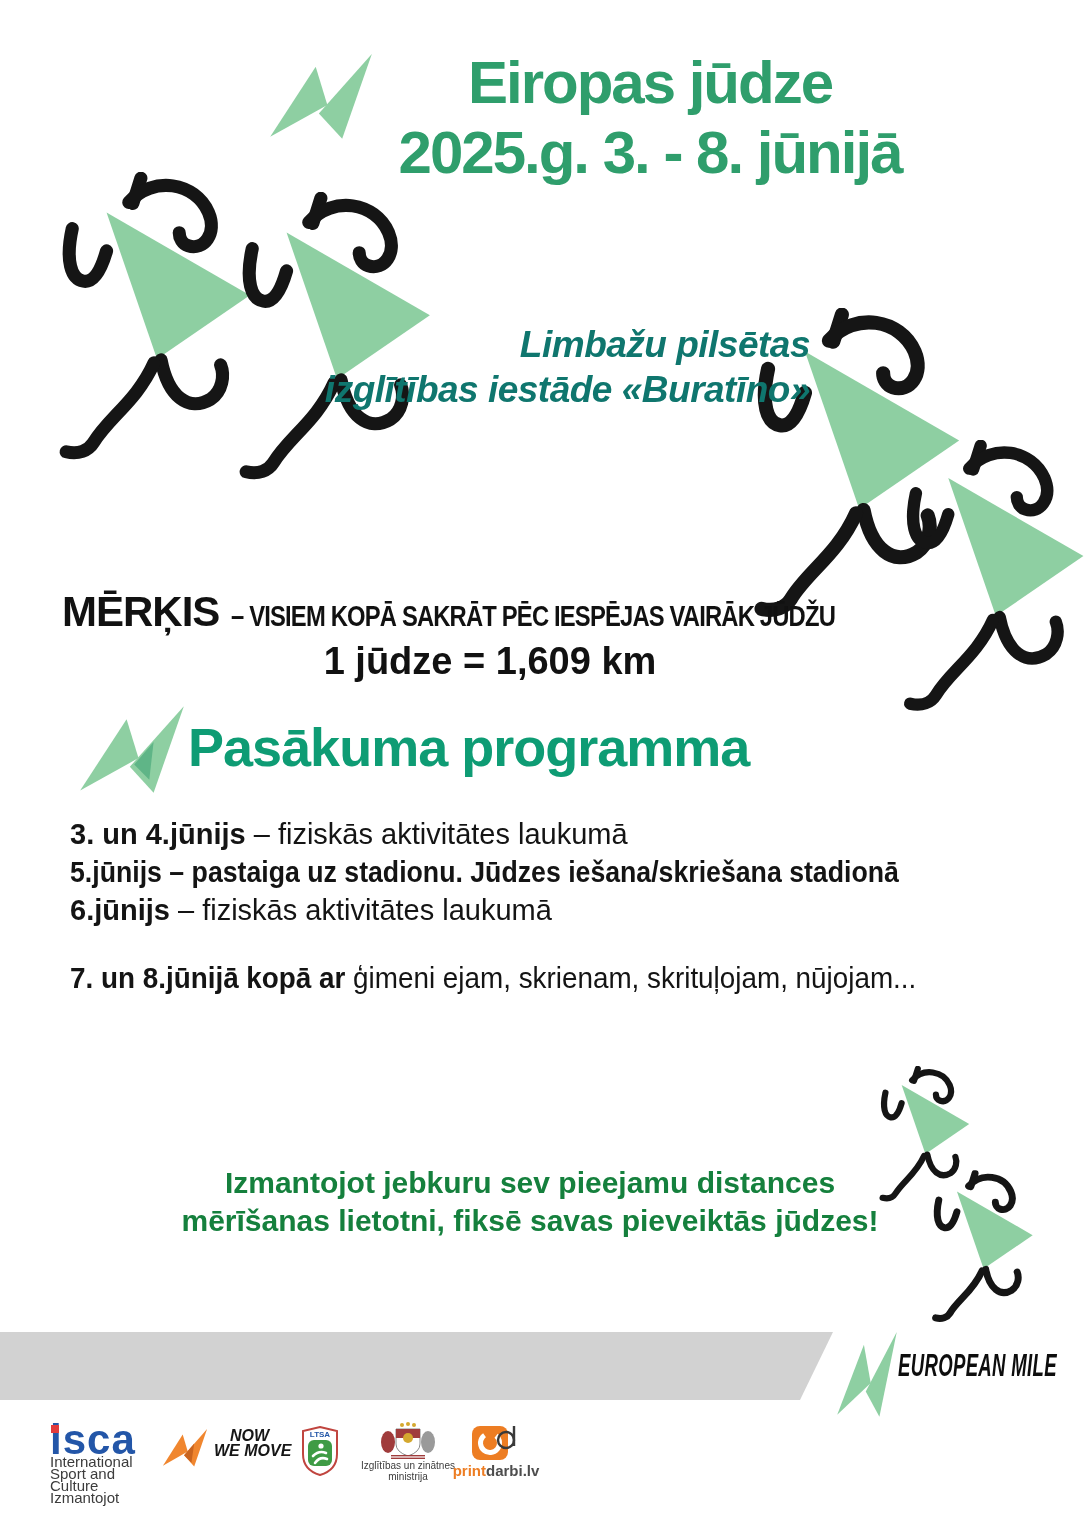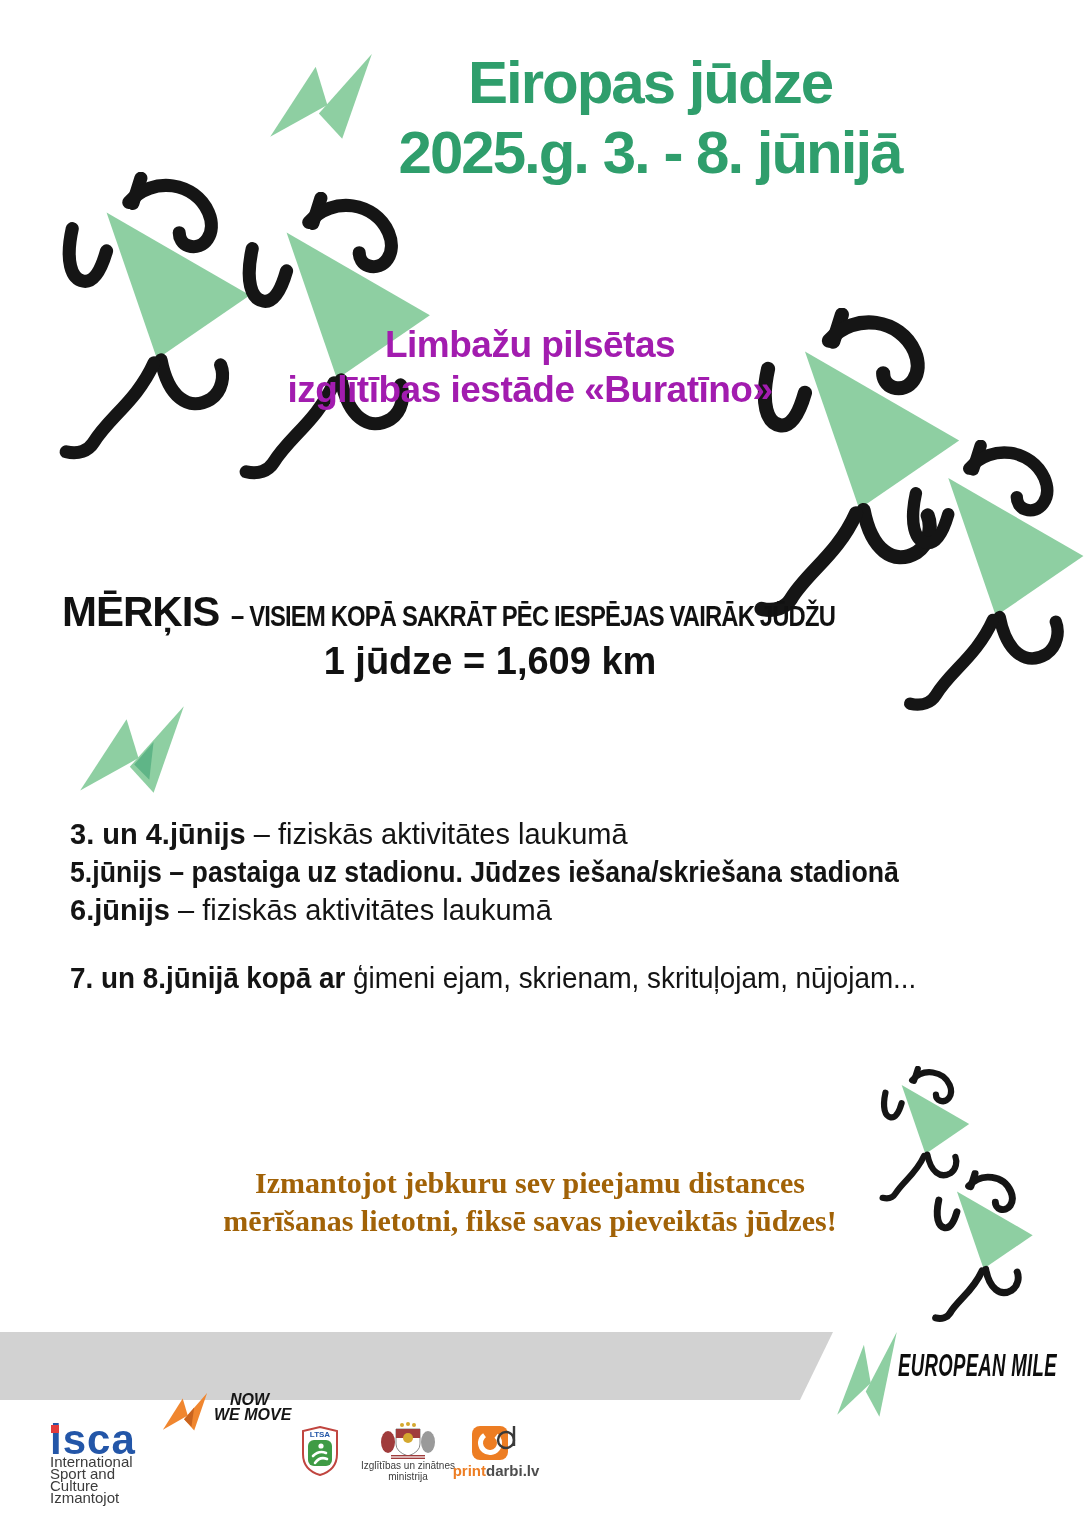--- a/index.html
+++ b/index.html
@@ -5,22 +5,22 @@
   html,body{margin:0;padding:0;background:#ffffff;}
   body{width:1086px;height:1536px;overflow:hidden;font-family:"Liberation Sans",sans-serif;}
   .poster{position:relative;width:1086px;height:1536px;background:#fff;}
   .abs{position:absolute;}
 
   
   .title{left:330px;top:48px;width:640px;text-align:center;
          color:var(--title-green,#2f9e6c);font-weight:bold;font-size:60px;line-height:70px;letter-spacing:-2px;}
 
   
-  .org{left:250px;top:322px;width:560px;text-align:center;color:#a21caf;
-       font-weight:bold;font-size:37px;line-height:45px;letter-spacing:-0.5px;}
+  .org{left:250px;top:322px;width:560px;text-align:right;color:#0f766e;
+       font-weight:bold;font-size:37px;line-height:45px;letter-spacing:-0.5px;font-style:italic;}
 
   
   .goal{left:62px;top:588px;width:960px;white-space:nowrap;display:flex;align-items:baseline;}
   .goal-label{font-size:42px;font-weight:bold;color:#111;letter-spacing:-1px;}
   .goal-rest{display:inline-block;font-size:29px;font-weight:bold;color:#111;
              letter-spacing:-1px;transform:scaleX(0.82);transform-origin:left bottom;margin-left:12px;}
   .conversion{left:230px;top:640px;width:520px;text-align:center;
               font-size:38px;font-weight:bold;color:#111;}
 
   
@@ -28,37 +28,37 @@
                 font-weight:bold;font-size:54px;letter-spacing:-1px;}
   .prog-row{left:70px;width:1000px;font-size:29px;color:#141414;white-space:nowrap;}
   .prog-row .b{font-weight:bold;}
   .row1{top:818px;}
   .row2{top:856px;font-weight:bold;transform:scaleX(0.92);transform-origin:left top;}
   .row3{top:894px;}
   .row4{top:962px;transform:scaleX(0.96);transform-origin:left top;}
 
   
   .note{left:130px;top:1164px;width:800px;text-align:center;font-weight:bold;
-        font-size:30px;line-height:38px;color:#a16207;font-family:Liberation Serif, serif;}
+        font-size:30px;line-height:38px;color:#15803d;}
 
   
   .bar{left:0;top:1332px;width:833px;height:68px;background:var(--bar-gray,#d2d2d2);
        clip-path:polygon(0 0,100% 0,calc(100% - 33px) 100%,0 100%);}
 
   
   .brand-text{left:898px;top:1348px;font-size:31px;font-weight:900;font-style:italic;
               color:#0d0d0d;transform:scaleX(0.60);transform-origin:left top;white-space:nowrap;letter-spacing:0.5px;}
 
   
   .isca{left:50px;top:1424px;width:120px;}
   .isca-word{position:relative;font-size:42px;font-weight:900;color:var(--isca-blue,#2356a8);
              letter-spacing:1px;line-height:32px;}
   .isca-dot{position:absolute;left:1px;top:1px;width:8px;height:8px;background:var(--isca-red,#e23b3b);}
   .cap{font-size:15px;line-height:12px;color:var(--caption-gray,#3c3c3c);}
-  .nwm{left:162px;top:1392px;display:flex;align-items:flex-start;}
+  .nwm{left:162px;top:1428px;display:flex;align-items:flex-start;}
   .nwm-text{margin-left:6px;font-style:italic;font-weight:900;color:#161616;
             font-size:16px;line-height:15px;white-space:nowrap;}
   .nwm-l1{margin-left:16px;}
   .ltsa{left:300px;top:1426px;}
   .ministry{left:350px;top:1422px;width:116px;text-align:center;}
   .ministry .cap{font-size:10px;line-height:11px;}
   .printdarbi{left:438px;top:1424px;width:116px;text-align:center;}
   .pd-name{font-size:15px;font-weight:bold;white-space:nowrap;}
   .pd-orange{color:var(--printdarbi-orange,#ed7d23);}
   .pd-dark{color:#4d4d4d;}
@@ -127,20 +127,21 @@
   <div class="abs goal">
     <span class="goal-label">MĒRĶIS</span>
     <span class="goal-rest">– VISIEM KOPĀ SAKRĀT PĒC IESPĒJAS VAIRĀK JŪDŽU</span>
   </div>
   <div class="abs conversion">1 jūdze = 1,609 km</div>
 
   <svg class="abs mark" style="left:78px;top:704px" width="108" height="92" viewBox="0 0 100 85">
     <use href="#sym-arrow"></use>
     <polygon points="52,56 70,35 66,70" fill="#5fb587"></polygon>
   </svg>
+  <div class="abs prog-heading">Pasākuma programma</div>
 
   <div class="abs prog-row row1"><span class="b">3. un 4.jūnijs</span><span> – fiziskās aktivitātes laukumā</span></div>
   <div class="abs prog-row row2"><span class="b">5.jūnijs – pastaiga uz stadionu. Jūdzes iešana/skriešana stadionā</span><span></span></div>
   <div class="abs prog-row row3"><span class="b">6.jūnijs</span><span> – fiziskās aktivitātes laukumā</span></div>
   <div class="abs prog-row row4"><span class="b">7. un 8.jūnijā kopā ar</span><span> ģimeni ejam, skrienam, skrituļojam, nūjojam...</span></div>
 
   <div class="abs note">
     <div>Izmantojot jebkuru sev pieejamu distances</div>
     <div>mērīšanas lietotni, fiksē savas pieveiktās jūdzes!</div>
   </div>

